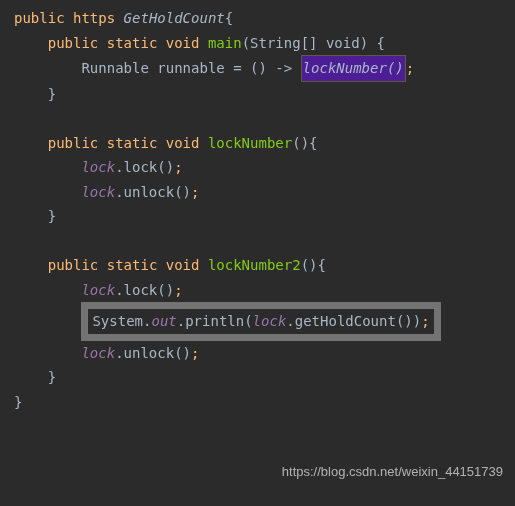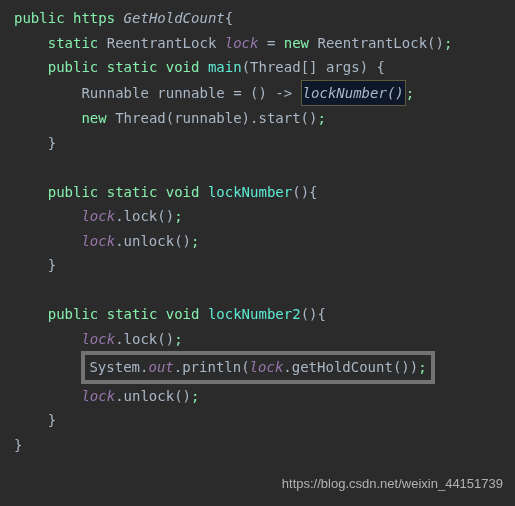--- a/index.html
+++ b/index.html
@@ -9,57 +9,55 @@
     font-size: 14px;
     line-height: 1.75;
     color: #a9b7c6;
     width: 515px;
     height: 506px;
     overflow: hidden;
     position: relative;
     padding: 6px 0 0 14px;
   }
   .line { white-space: pre; }
-  .kw { color: #86efac; }
+  .kw { color: #fdba74; }
   .cls { color: #a9b7c6; font-style: italic; }
-  .method-def { color: #5eead4; }
+  .method-def { color: #84cc16; }
   .field { color: #9876aa; font-style: italic; }
   .comment { color: #808080; }
   .hl-box {
     display: inline-block;
     border: 1px solid #5e5a3c;
-    background: #0f172a;
+    background: #4c1d95;
     padding: 0 1px;
     font-style: italic;
     color: #a9b7c6;
   }
   .red-box {
     display: inline-block;
-    border: 4px solid #737373;
+    border: 7px solid #737373;
     padding: 0 4px;
   }
   .watermark {
     position: absolute;
-    bottom: 10px;
+    bottom: 22px;
     right: 12px;
     color: #c9c9c9;
     font-family: Arial, sans-serif;
     font-size: 13px;
     opacity: 0.85;
   }
 </style>
 </head>
 <body>
 
 <div>
 <div class="line"><span class="kw">public</span> <span class="kw">https</span> <span class="cls">GetHoldCount</span><span>{</span></div>
-<div class="line">    <span class="kw">static</span> <span>ReentrantLock</span> <span class="field">lock</span><span> = </span><span class="kw">new</span> <span>ReentrantLock()</span><span class="kw">;</span></div>
-<div class="line">    <span class="kw">public</span> <span class="kw">static</span> <span class="kw">void</span> <span class="method-def">main</span><span>(Thread[] args) {</span></div>
+<div class="line">    <span class="kw">public</span> <span class="kw">static</span> <span class="kw">void</span> <span class="method-def">main</span><span>(String[] void) {</span></div>
 <div class="line">        <span>Runnable</span> <span>runnable = () -&gt; </span><span class="hl-box">lockNumber()</span><span class="kw">;</span></div>
-<div class="line">        <span class="kw">new</span> <span>Thread(runnable).start()</span><span class="kw">;</span></div>
 <div class="line">    <span>}</span></div>
 <div class="line"> </div>
 <div class="line">    <span class="kw">public</span> <span class="kw">static</span> <span class="kw">void</span> <span class="method-def">lockNumber</span><span>(){</span></div>
 <div class="line">        <span class="field">lock</span><span>.lock()</span><span class="kw">;</span></div>
 <div class="line">        <span class="field">lock</span><span>.unlock()</span><span class="kw">;</span></div>
 <div class="line">    <span>}</span></div>
 <div class="line"> </div>
 <div class="line">    <span class="kw">public</span> <span class="kw">static</span> <span class="kw">void</span> <span class="method-def">lockNumber2</span><span>(){</span></div>
 <div class="line">        <span class="field">lock</span><span>.lock()</span><span class="kw">;</span></div>
 <div class="line">        <span class="red-box"><span>System.</span><span class="field">out</span><span>.println(</span><span class="field">lock</span><span>.getHoldCount())</span><span class="kw">;</span></span></div>

